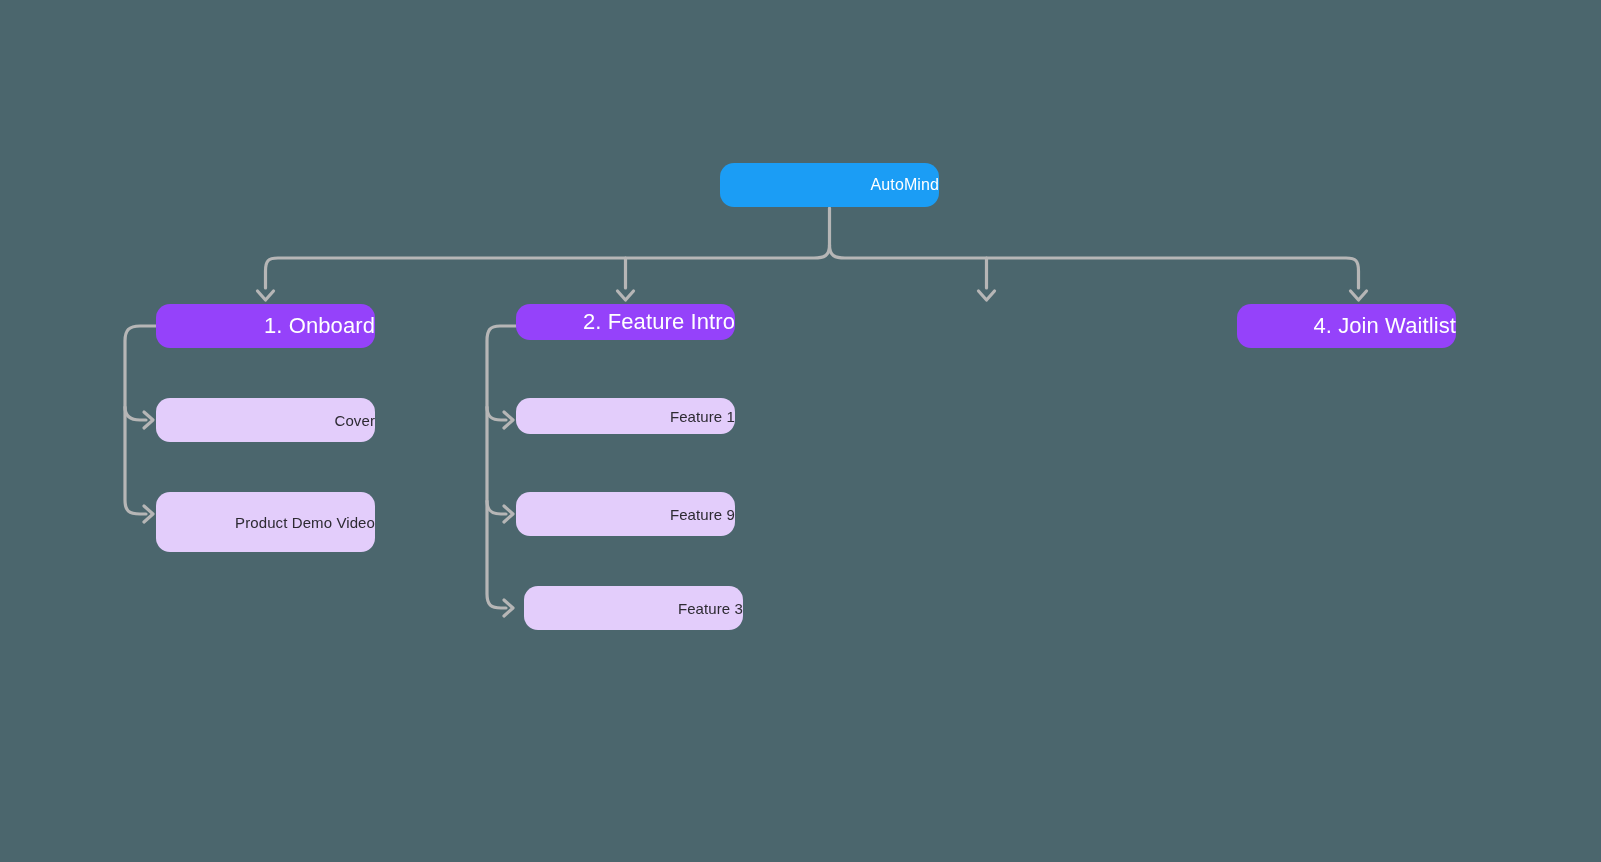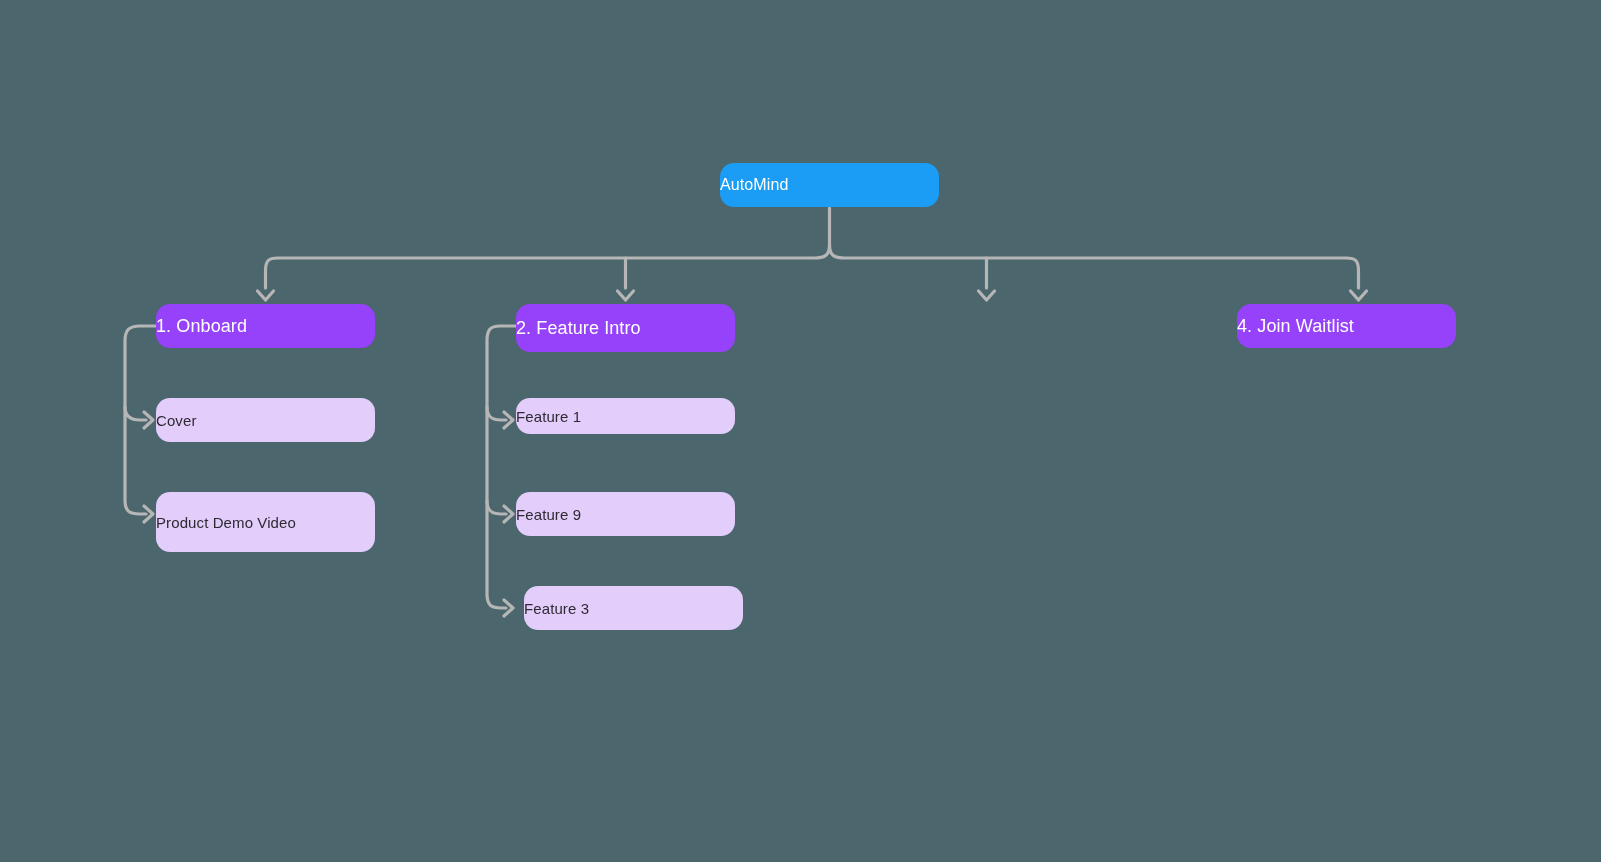--- a/index.html
+++ b/index.html
@@ -26,36 +26,36 @@
     top: 0;
     width: 1601px;
     height: 862px;
     pointer-events: none;
   }
   .node {
     position: absolute;
     box-sizing: border-box;
     display: flex;
     align-items: center;
-    justify-content: flex-start;
+    justify-content: flex-end;
     border-radius: 14px;
     white-space: nowrap;
     letter-spacing: 0.1px;
     user-select: none;
     cursor: default;
   }
   .node-root {
     background: #1b9df5;
     color: #ffffff;
     font-size: 16px;
   }
   .node-branch {
     background: #9542fa;
     color: #ffffff;
-    font-size: 18px;
+    font-size: 22px;
   }
   .node-leaf {
     background: #e3cdfb;
     color: #2d2a32;
     font-size: 15px;
   }
   .node-label {
     display: block;
     line-height: 1;
   }
@@ -132,21 +132,21 @@
   <div class="node node-branch" style="left: 156px; top: 304px; width: 219px; height: 44px;">
     <span class="node-label">1.  Onboard</span>
   </div>
   <div class="node node-leaf" style="left: 156px; top: 398px; width: 219px; height: 44px;">
     <span class="node-label">Cover</span>
   </div>
   <div class="node node-leaf" style="left: 156px; top: 492px; width: 219px; height: 60px;">
     <span class="node-label">Product Demo Video</span>
   </div>
 
-  <div class="node node-branch" style="left: 516px; top: 304px; width: 219px; height: 48px;">
+  <div class="node node-branch" style="left: 516px; top: 304px; width: 219px; height: 36px;">
     <span class="node-label">2.  Feature Intro</span>
   </div>
   <div class="node node-leaf" style="left: 516px; top: 398px; width: 219px; height: 36px;">
     <span class="node-label">Feature 1</span>
   </div>
   <div class="node node-leaf" style="left: 516px; top: 492px; width: 219px; height: 44px;">
     <span class="node-label">Feature 9</span>
   </div>
   <div class="node node-leaf" style="left: 524px; top: 586px; width: 219px; height: 44px;">
     <span class="node-label">Feature 3</span>

